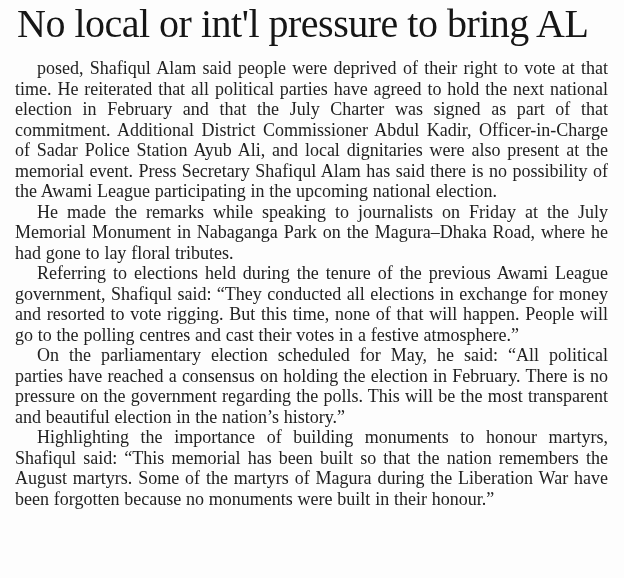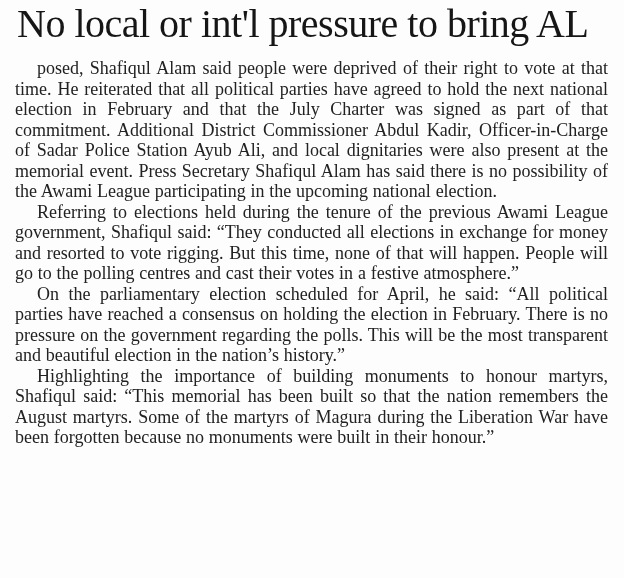--- a/index.html
+++ b/index.html
@@ -42,17 +42,18 @@
     word-spacing: 0.3px;
   }
 </style>
 </head>
 <body>
 
 <article>
   <h1 class="headline">No local or int'l pressure to bring AL</h1>
   <div class="article-body">
     <p>posed, Shafiqul Alam said people were deprived of their right to vote at that time. He reiterated that all political parties have agreed to hold the next national election in February and that the July Charter was signed as part of that commitment. Additional District Commissioner Abdul Kadir, Officer-in-Charge of Sadar Police Station Ayub Ali, and local dignitaries were also present at the memorial event. Press Secretary Shafiqul Alam has said there is no possibility of the Awami League participating in the upcoming national election.</p>
+    <p>He made the remarks while speaking to journalists on Friday at the July Memorial Monument in Nabaganga Park on the Magura–Dhaka Road, where he had gone to lay floral tributes.</p>
     <p>Referring to elections held during the tenure of the previous Awami League government, Shafiqul said: “They conducted all elections in exchange for money and resorted to vote rigging. But this time, none of that will happen. People will go to the polling centres and cast their votes in a festive atmosphere.”</p>
-    <p>On the parliamentary election scheduled for April, he said: “All political parties have reached a consensus on holding the election in February. There is no pressure on the government regarding the polls. This will be the most transparent and beautiful election in the nation’s history.”</p>
+    <p>On the parliamentary election scheduled for May, he said: “All political parties have reached a consensus on holding the election in February. There is no pressure on the government regarding the polls. This will be the most transparent and beautiful election in the nation’s history.”</p>
     <p>Highlighting the importance of building monuments to honour martyrs, Shafiqul said: “This memorial has been built so that the nation remembers the August martyrs. Some of the martyrs of Magura during the Liberation War have been forgotten because no monuments were built in their honour.”</p>
   </div>
 </article>
 
 </body></html>

